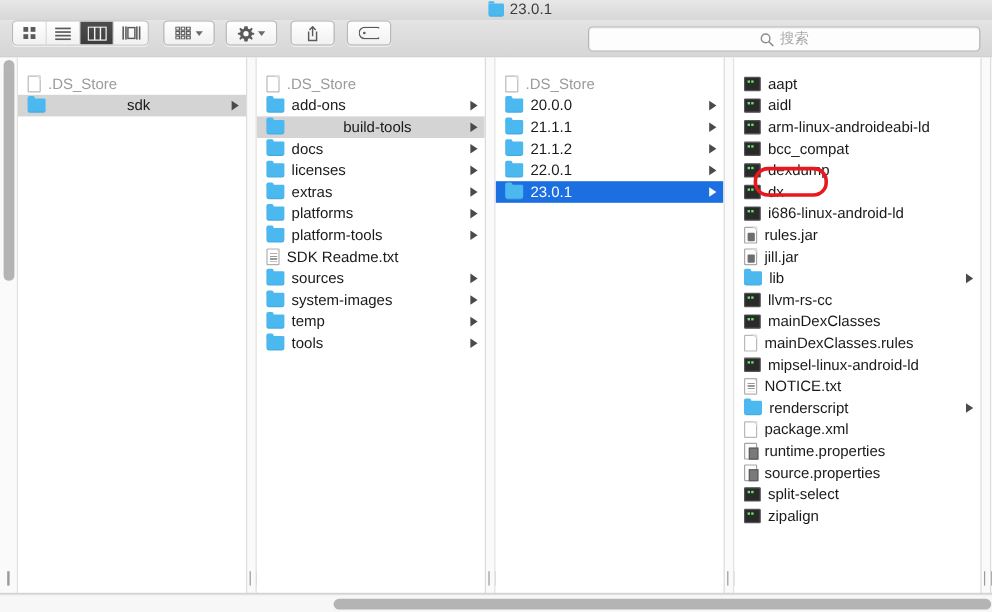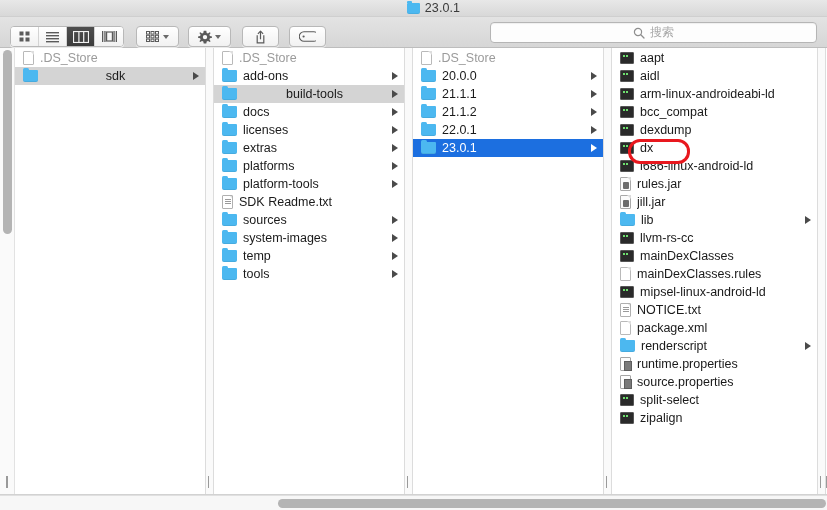--- a/index.html
+++ b/index.html
@@ -63,21 +63,21 @@
 
   
   .toolbar {
     position: absolute;
     left: 0; top: 17px;
     width: 827px;
     height: 31px;
     background: linear-gradient(to bottom, #e3e3e3 0%, #d6d6d6 100%);
     border-bottom: 1px solid #bdbdbd;
     display: flex;
-    align-items: flex-end;
+    align-items: flex-start;
     padding: 0 10px;
   }
 
   .seg-group {
     display: flex;
     height: 21px;
     border-radius: 4px;
     overflow: hidden;
     background: #fdfdfd;
     border: 1px solid #b8b8b8;
@@ -181,21 +181,21 @@
     height: 12px;
     background: #9a9a9a;
   }
 
   .column {
     height: 100%;
     background: #ffffff;
     position: relative;
     overflow: hidden;
     flex: 0 0 auto;
-    padding-top: 1px;
+    padding-top: 13px;
   }
   .col-1 { width: 190px; }
   .col-2 { width: 190px; }
   .col-3 { width: 190px; }
   .col-4 { width: 205px; }
 
   .col-divider {
     flex: 0 0 9px;
     height: 100%;
     background: #fafafa;
@@ -674,27 +674,27 @@
         </div>
         <div class="row">
           <span class="ic ic-exec"></span>
           <span class="row-label">mipsel-linux-android-ld</span>
         </div>
         <div class="row">
           <span class="ic ic-doctext"></span>
           <span class="row-label">NOTICE.txt</span>
         </div>
         <div class="row">
+          <span class="ic ic-folder"></span>
+          <span class="row-label">renderscript</span>
+          <span class="disclosure"></span>
+        </div>
+        <div class="row">
           <span class="ic ic-doc"></span>
           <span class="row-label">package.xml</span>
-        </div>
-        <div class="row">
-          <span class="ic ic-folder"></span>
-          <span class="row-label">renderscript</span>
-          <span class="disclosure"></span>
         </div>
         <div class="row">
           <span class="ic ic-props"></span>
           <span class="row-label">runtime.properties</span>
         </div>
         <div class="row">
           <span class="ic ic-props"></span>
           <span class="row-label">source.properties</span>
         </div>
         <div class="row">

